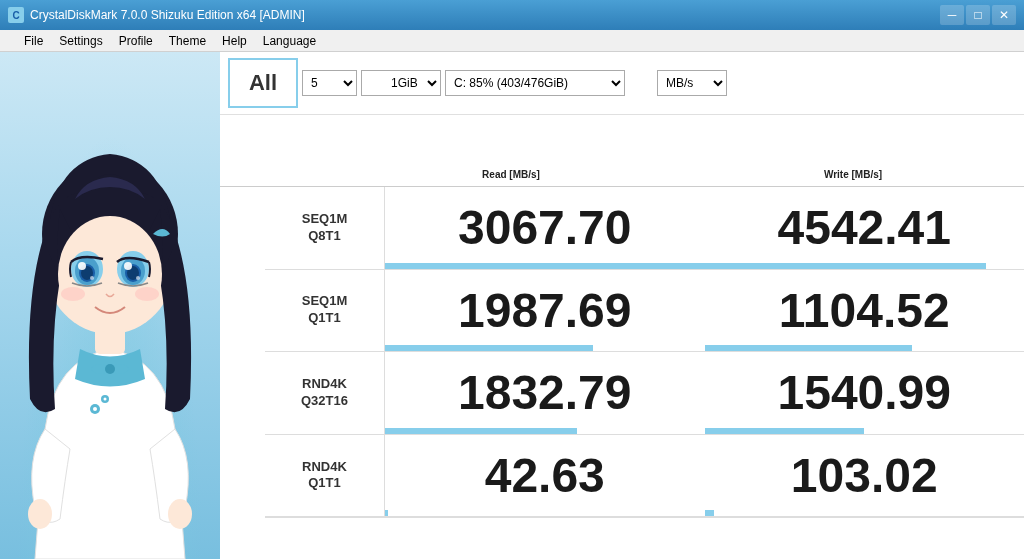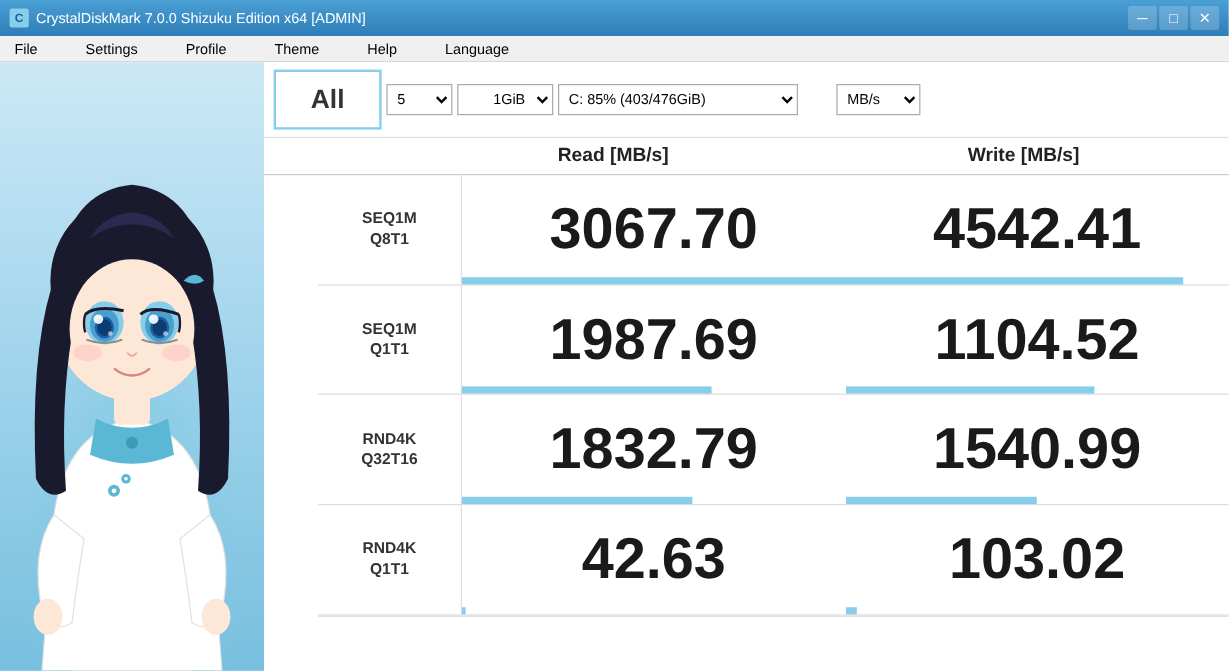--- a/index.html
+++ b/index.html
@@ -56,24 +56,23 @@
       justify-content: center;
       border-radius: 2px;
     }
 
     
     .menu-bar {
       background: #f0f0f0;
       height: 22px;
       display: flex;
       align-items: center;
-      padding: 0 4px;
+      padding: 0 16px;
       border-bottom: 1px solid #d0d0d0;
       font-size: 12px;
-      gap: 24px;
     }
     .menu-item {
       padding: 2px 8px;
       cursor: pointer;
       height: 100%;
       display: flex;
       align-items: center;
       border-radius: 2px;
     }
 
@@ -121,21 +120,21 @@
     
     .toolbar {
       display: flex;
       align-items: center;
       padding: 6px 8px;
       gap: 4px;
       background: white;
       border-bottom: 1px solid #e0e0e0;
     }
     .all-button {
-      width: 90px;
+      width: 70px;
       height: 50px;
       background: white;
       border: 2px solid #87ceeb;
       font-size: 22px;
       font-weight: bold;
       color: #333;
       cursor: pointer;
       display: flex;
       align-items: center;
       justify-content: center;
@@ -143,42 +142,43 @@
     .toolbar-select {
       height: 26px;
       border: 1px solid #aaa;
       background: white;
       font-size: 12px;
       padding: 0 4px;
       cursor: pointer;
     }
     .toolbar-select.small { width: 55px; }
     .toolbar-select.medium { width: 80px; padding-left: 25px; }
-    .toolbar-select.large { width: 200px; }
+    .toolbar-select.large { width: 180px; }
     .toolbar-select.unit { width: 70px; margin-left: 28px; }
 
     
     .data-grid {
       flex: 1;
       display: flex;
       flex-direction: column;
     }
 
     
     .grid-header {
       display: grid;
       grid-template-columns: 120px 1fr 1fr;
       border-bottom: 1px solid #ccc;
     }
     .grid-header-cell {
       padding: 6px 8px;
       font-weight: bold;
-      font-size: 16px;
+      font-size: 10px;
       text-align: center;
       color: #222;
+      margin-top: 48px;
     }
 
     
     .grid-row {
       display: grid;
       grid-template-columns: 120px 1fr 1fr;
       border-bottom: 1px solid #ddd;
       flex: 1;
       position: relative;
     }

